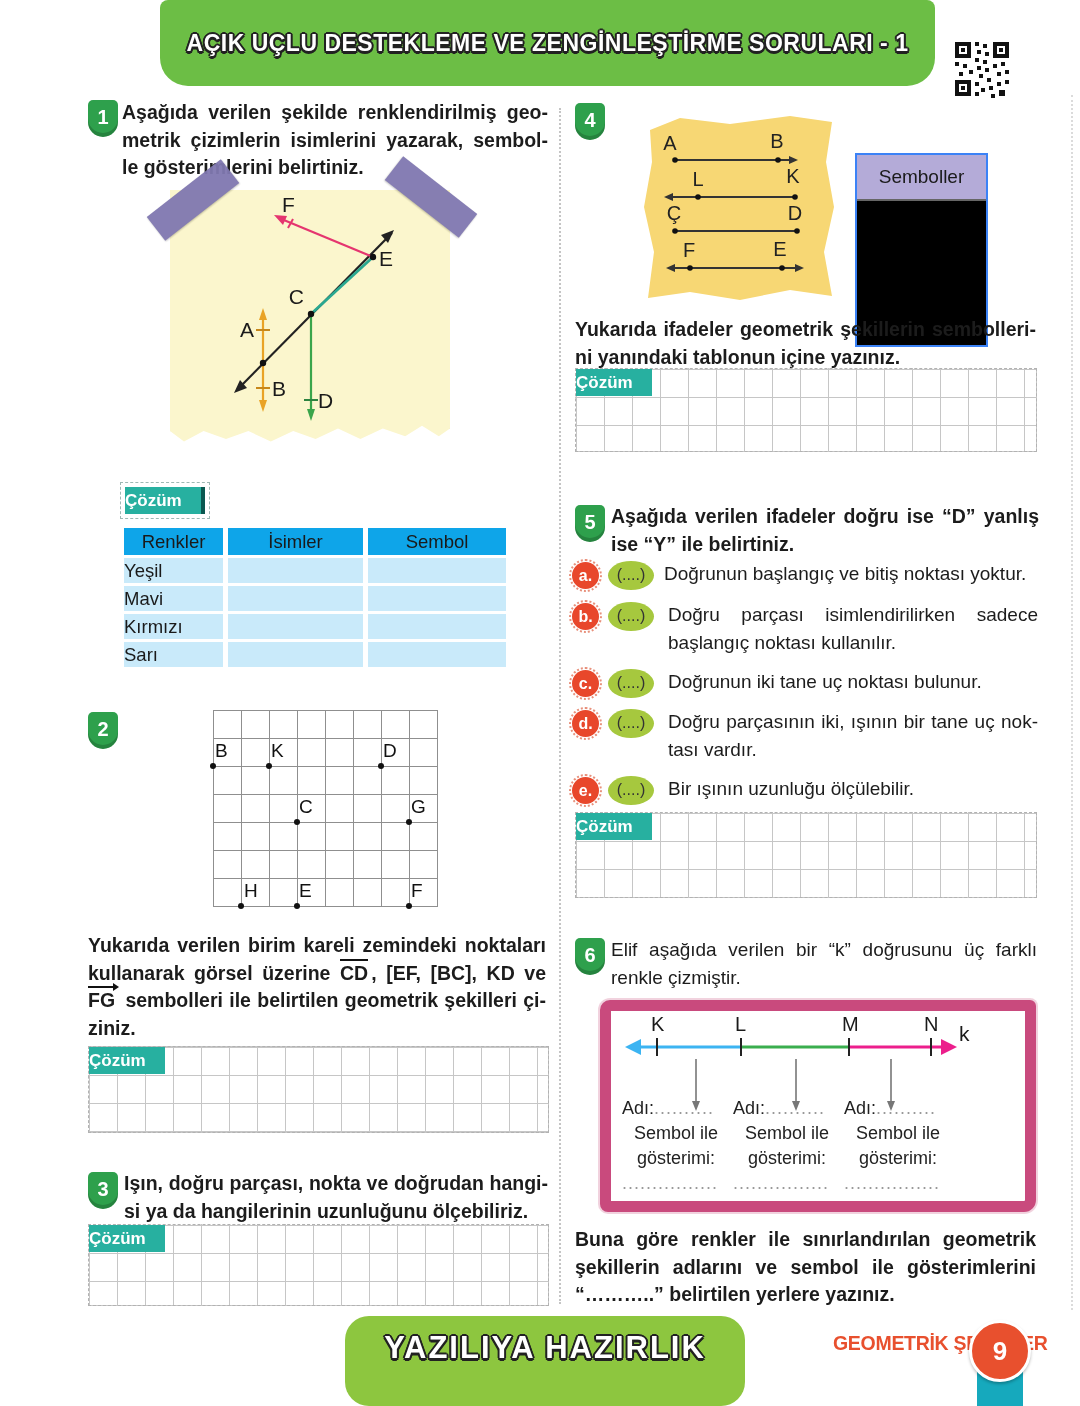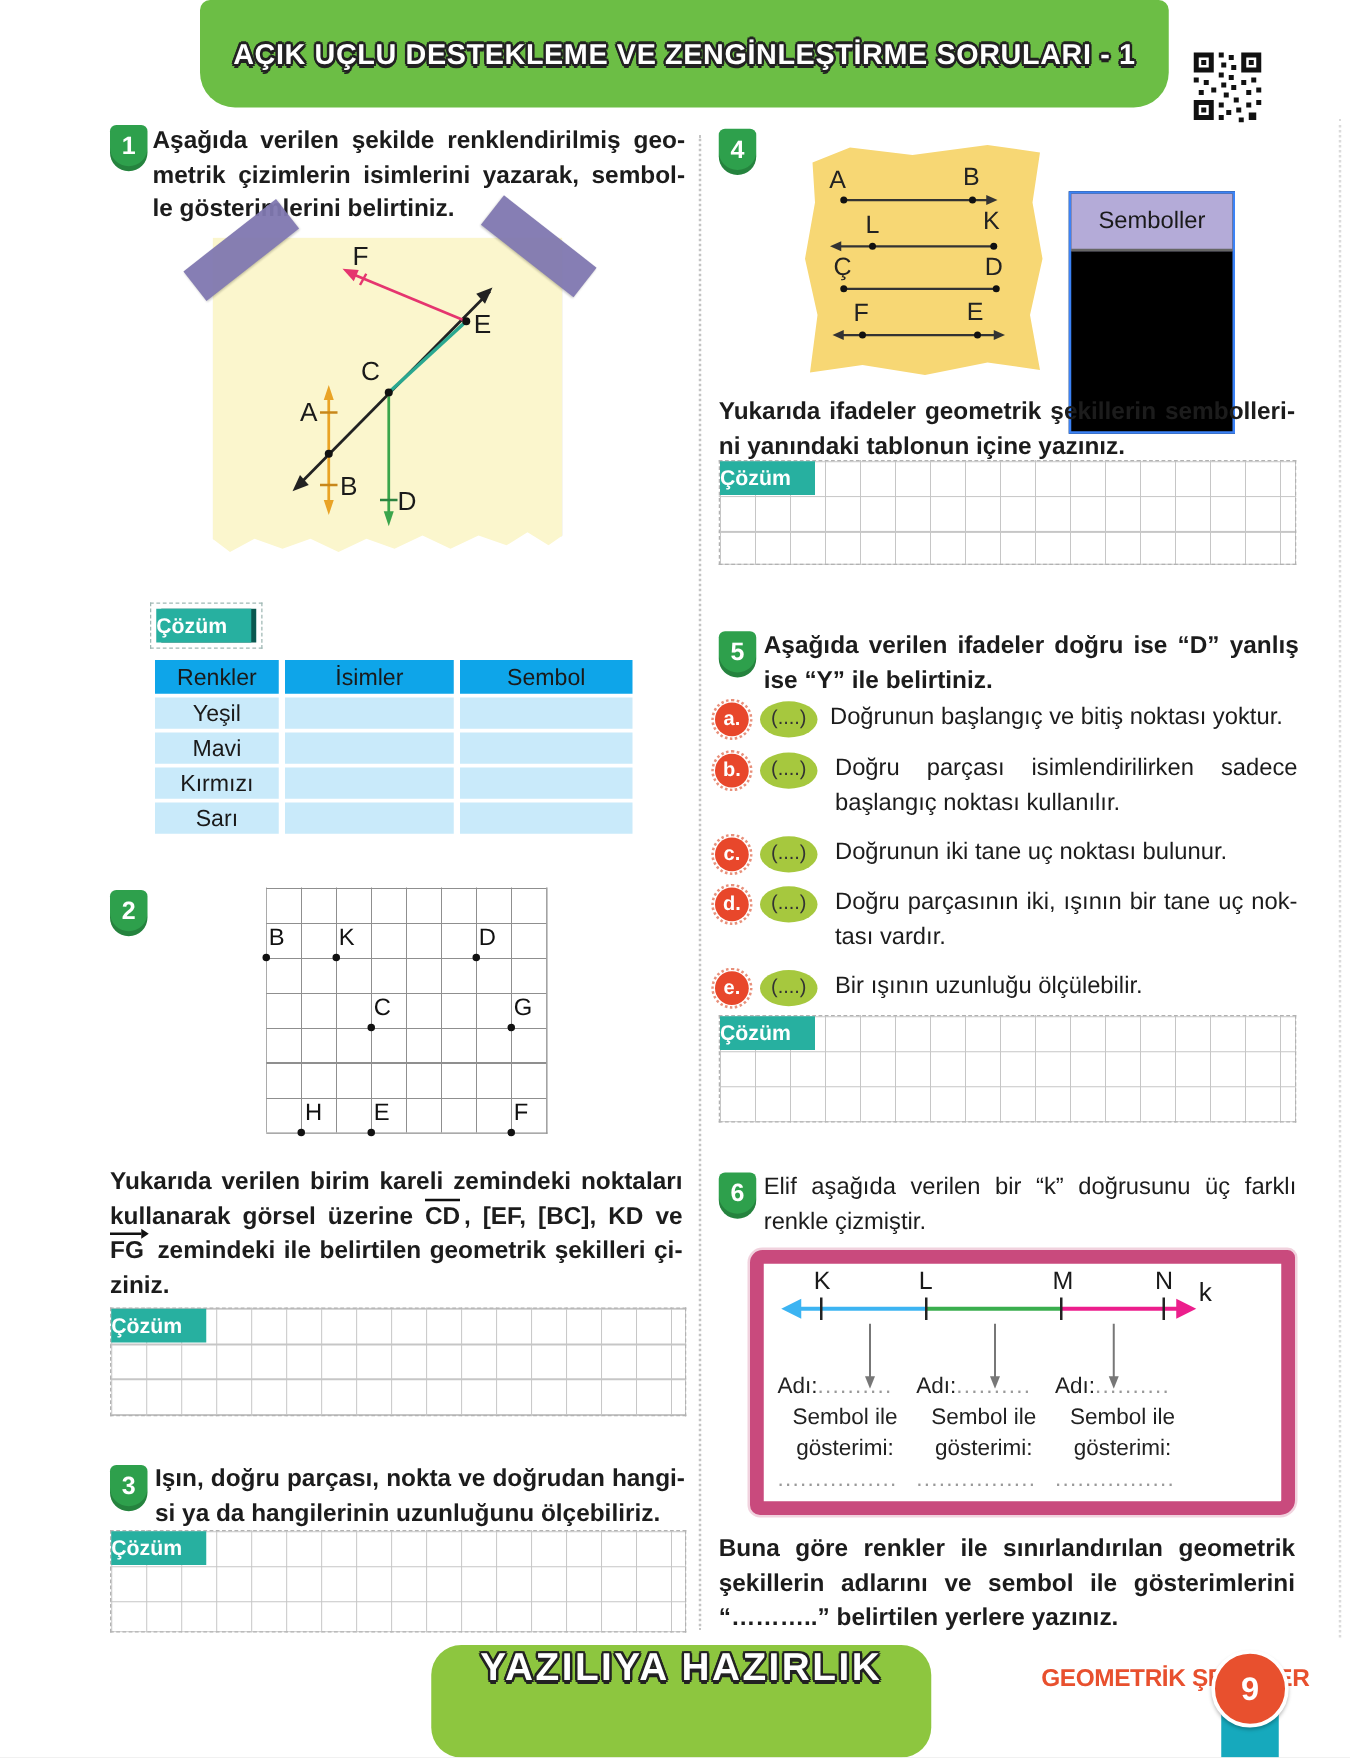--- a/index.html
+++ b/index.html
@@ -43,21 +43,21 @@
   .ugrid{background-image:
      repeating-linear-gradient(to right,#8f8f8f 0 1px,transparent 1px 28px),
      repeating-linear-gradient(to bottom,#8f8f8f 0 1px,transparent 1px 28px);
      border-right:1px solid #8f8f8f;border-bottom:1px solid #8f8f8f;}
   .dot{position:absolute;width:6px;height:6px;background:#111;border-radius:50%;}
   .glabel{position:absolute;font-size:19px;color:#111;line-height:22px;}
 
   
   .rtable{display:grid;grid-template-columns:99px 135px 138px;column-gap:5px;row-gap:3px;}
   .t-head{background:#0ea5e9;font-size:18.5px;text-align:center;line-height:27px;height:27px;color:#1a1a1a;}
-  .t-cell{background:#c9eafa;height:25px;font-size:18.5px;text-align:center;line-height:25px;color:#1a1a1a;}
+  .t-cell{background:#c9eafa;height:25px;font-size:18.5px;line-height:25px;color:#1a1a1a;}
 
   
   .note{background:#fbf6cd;box-shadow:2px 3px 4px rgba(0,0,0,.2);
         clip-path:polygon(0 0,100% 0,100% 91%,96% 94%,90% 90%,84% 94%,76% 91%,68% 95%,60% 91%,
                           52% 95%,44% 92%,36% 96%,28% 92%,20% 95%,12% 92%,5% 96%,0 92%);}
   .tape{background:#8078b0;opacity:.95;box-shadow:0 1px 2px rgba(0,0,0,.25);}
 
   
   .stable{border:2px solid #3b82f6;background:#000000;margin-top:40px;}
   .stable .shead{height:44px;background:#b4abd8;border-bottom:2px solid #666;
@@ -230,21 +230,21 @@
     <span class="glabel" style="left:86px;top:86px">C</span>
     <span class="glabel" style="left:198px;top:86px">G</span>
     <span class="glabel" style="left:31px;top:170px">H</span>
     <span class="glabel" style="left:86px;top:170px">E</span>
     <span class="glabel" style="left:198px;top:170px">F</span>
   </div>
 
   <div class="abs qtext" style="left:88px;top:932px;width:458px">
     <span class="jl">Yukarıda verilen birim kareli zemindeki noktaları</span>
     <span class="jl"><span>kullanarak görsel üzerine </span><span class="sym-seg">CD</span><span>, [EF, [BC], KD ve</span></span>
-    <span class="jl"><span class="sym-ray">FG</span><span> zemindeki ile belirtilen geometrik şekilleri çi-</span></span>
+    <span class="jl"><span class="sym-ray">FG</span><span> sembolleri ile belirtilen geometrik şekilleri çi-</span></span>
     <span class="jl-last">ziniz.</span>
   </div>
 
   <div class="abs agrid" style="left:88px;top:1046px;width:459px;height:85px">
     <div class="cozum">Çözüm</div>
   </div>
 
   <div class="abs badge" style="left:88px;top:1172px">3</div>
   <div class="abs qtext" style="left:124px;top:1170px;width:424px">
     <span class="jl">Işın, doğru parçası, nokta ve doğrudan hangi-</span>
@@ -400,21 +400,21 @@
     <span class="c">gösterimi:</span>
     <span class="dots">................</span>
   </div>
 
   <div class="abs qtext" style="left:575px;top:1226px;width:461px">
     <span class="jl">Buna göre renkler ile sınırlandırılan geometrik</span>
     <span class="jl">şekillerin adlarını ve sembol ile gösterimlerini</span>
     <span class="jl-last">“………..” belirtilen yerlere yazınız.</span>
   </div>
 
-  <div class="abs fgreen" style="left:345px;top:1316px;width:400px;height:90px;text-align:center;box-sizing:border-box">
+  <div class="abs fgreen" style="left:345px;top:1316px;width:400px;height:90px;text-align:center;padding-top:14px;box-sizing:border-box">
     <span class="outline-text" style="font-size:31px;letter-spacing:2px">YAZILIYA HAZIRLIK</span>
   </div>
   <div class="abs fsection" style="left:833px;top:1332px">GEOMETRİK ŞEKİLLER</div>
   <div class="abs fteal" style="left:977px;top:1352px;width:46px;height:54px"></div>
   <div class="abs fcircle" style="left:969px;top:1320px">
     <span>9</span>
   </div>
 
 </div>
 

